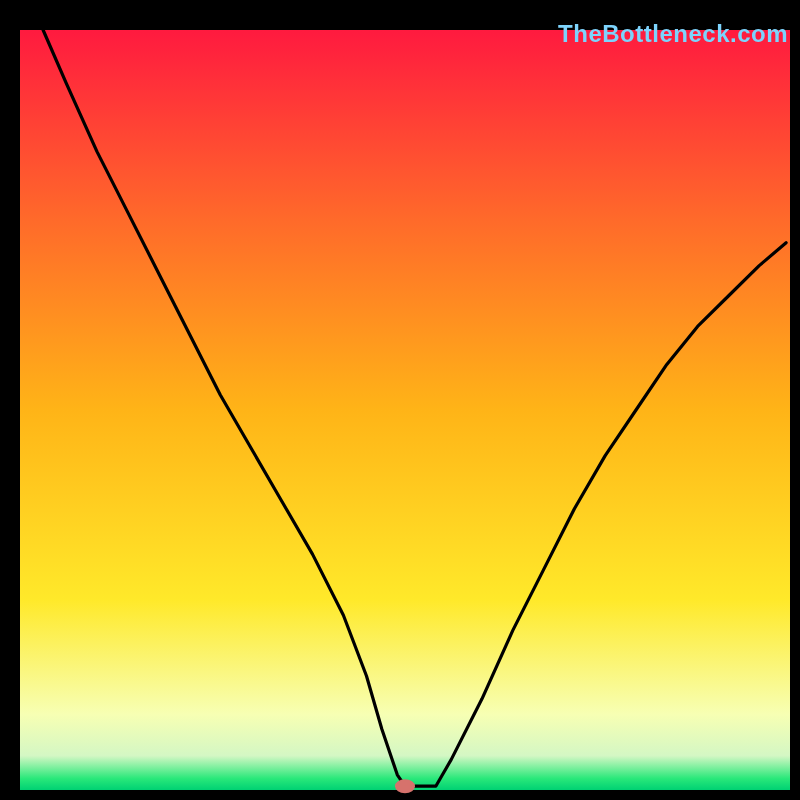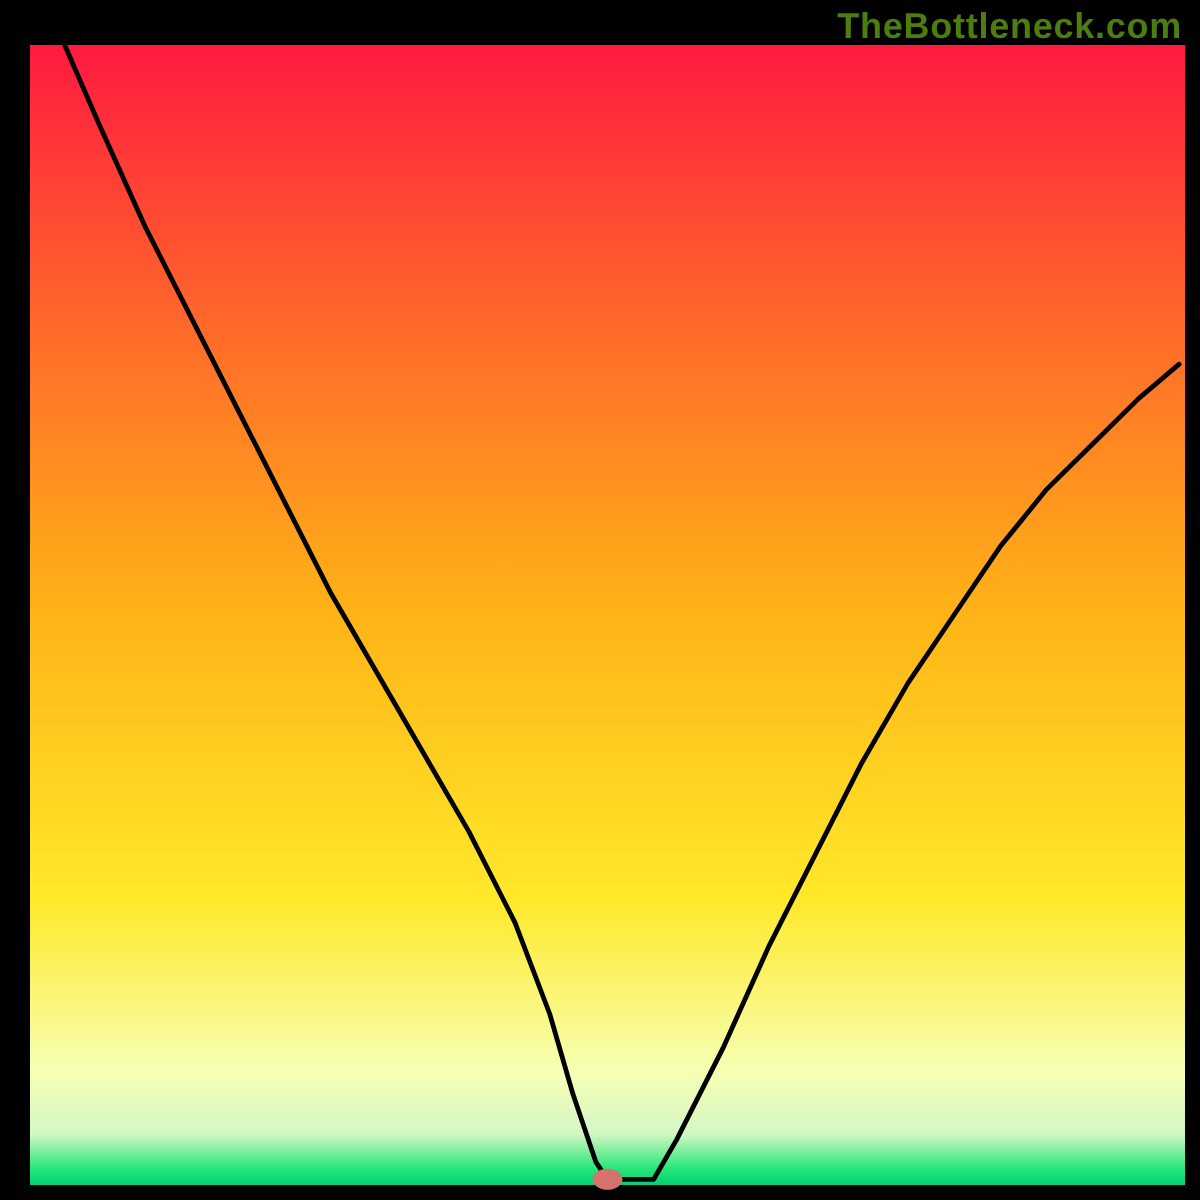--- a/index.html
+++ b/index.html
@@ -12,23 +12,23 @@
     overflow: hidden;
   }
   .frame {
     position: relative;
     width: 800px;
     height: 800px;
     background: #000;
   }
   .watermark {
     position: absolute;
-    top: 4px;
+    top: 20px;
     right: 12px;
-    color: #4d7c0f;
+    color: #7dd3fc;
     font-size: 24px;
     font-weight: 600;
     letter-spacing: 0.5px;
     z-index: 50;
   }
   svg {
     display: block;
   }
 </style>
 </head>

